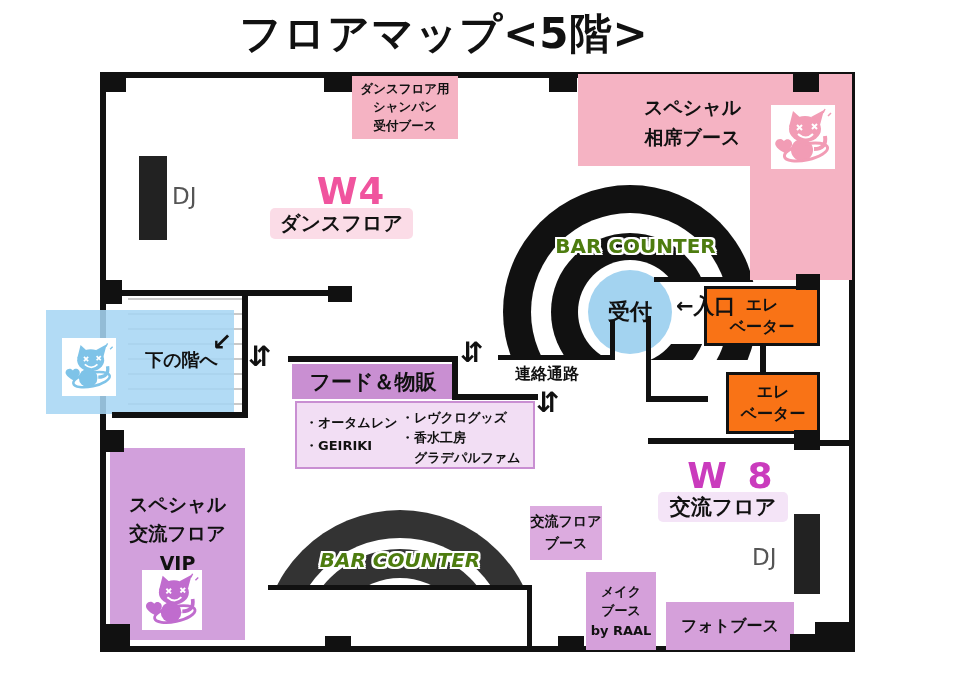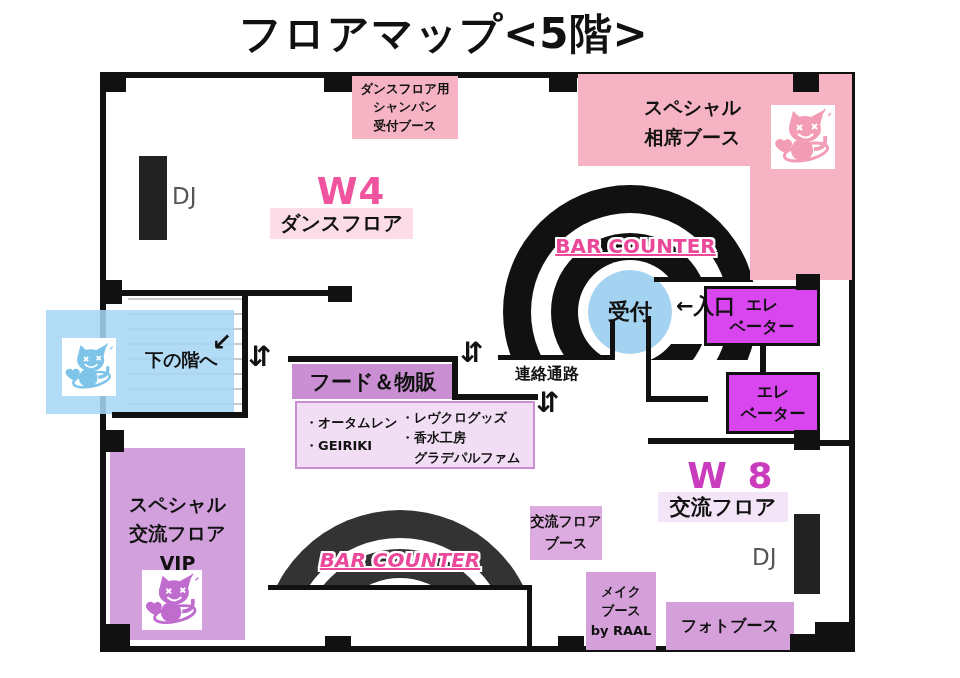--- a/index.html
+++ b/index.html
@@ -5,28 +5,28 @@
   html,body{margin:0;padding:0;background:#fff;font-family:"DejaVu Sans",sans-serif;}
   #map{position:relative;width:960px;height:678px;background:#fff;overflow:hidden;color:#111;}
   .abs{position:absolute;}
   .txt{white-space:pre-line;}
   #floor{position:absolute;left:100px;top:72px;width:755px;height:580px;border:6px solid #111;box-sizing:border-box;background:#fff;}
   .wall{position:absolute;background:#111;z-index:5;}
   .pillar{position:absolute;background:#111;z-index:6;}
   .disc{position:absolute;border-radius:50%;}
   .arcbox{position:absolute;overflow:hidden;z-index:1;}
   .boothtxt{display:flex;align-items:center;justify-content:center;text-align:center;font-weight:900;white-space:pre-line;box-sizing:border-box;}
-  .badge{display:flex;align-items:center;justify-content:center;font-weight:900;border-radius:0;z-index:4;}
+  .badge{display:flex;align-items:center;justify-content:center;font-weight:900;border-radius:5px;z-index:4;}
   .zonecode{font-weight:900;text-align:center;z-index:4;letter-spacing:1px;}
-  .barlabel{font-weight:900;font-size:20px;color:#ec4899;z-index:4;text-align:center;
-    text-shadow:-2px -2px 0 #fff,2px -2px 0 #fff,-2px 2px 0 #fff,2px 2px 0 #fff,0 -2px 0 #fff,0 2px 0 #fff,-2px 0 0 #fff,2px 0 0 #fff;text-decoration:underline;}
+  .barlabel{font-weight:900;font-size:20px;color:#4d7c0f;z-index:4;text-align:center;
+    text-shadow:-2px -2px 0 #fff,2px -2px 0 #fff,-2px 2px 0 #fff,2px 2px 0 #fff,0 -2px 0 #fff,0 2px 0 #fff,-2px 0 0 #fff,2px 0 0 #fff;}
   .djlabel{color:#555;font-size:23px;font-weight:400;z-index:4;}
   .caticon{position:absolute;background:#fff;z-index:4;}
   .arrow{font-weight:600;font-size:28px;z-index:4;color:#111;}
-  .elev{position:absolute;background:#d946ef;border:3px solid #111;box-sizing:border-box;z-index:3;
+  .elev{position:absolute;background:#f97316;border:3px solid #111;box-sizing:border-box;z-index:3;
     display:flex;align-items:center;justify-content:center;text-align:center;font-weight:900;font-size:16px;line-height:1.35;white-space:pre-line;}
   #title{position:absolute;left:0;top:6px;width:888px;text-align:center;font-size:42px;font-weight:900;letter-spacing:1px;z-index:7;}
   #stairs{position:absolute;left:128px;top:298px;width:114px;height:112px;z-index:1;
     background:repeating-linear-gradient(to bottom,#c9c9c9 0 2px,#fff 2px 15px);}
   #toiletbox{position:absolute;left:46px;top:310px;width:188px;height:104px;background:rgba(167,214,243,0.87);z-index:2;}
 </style>
 </head>
 <body>
 
 <div id="map">

